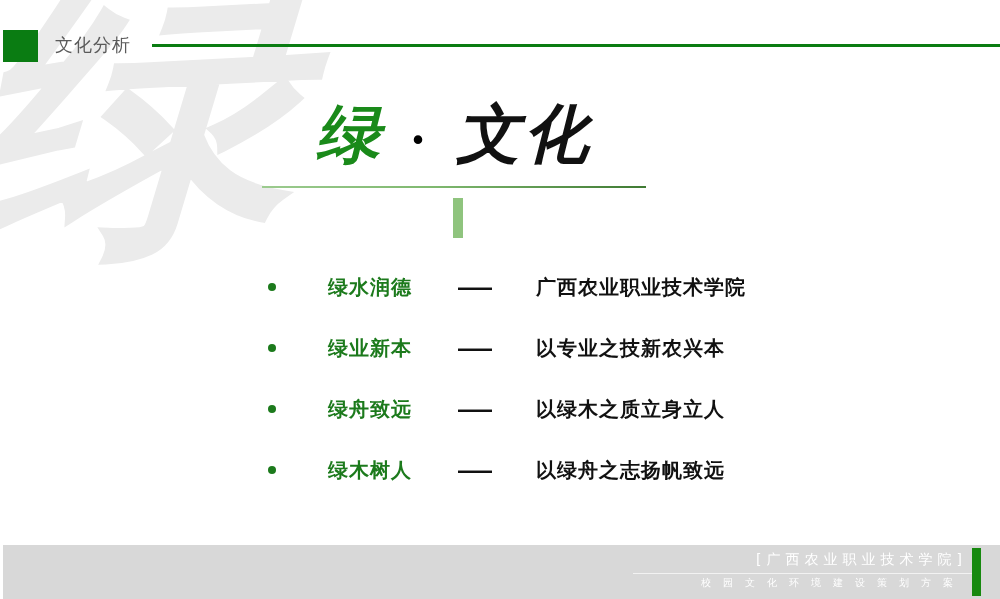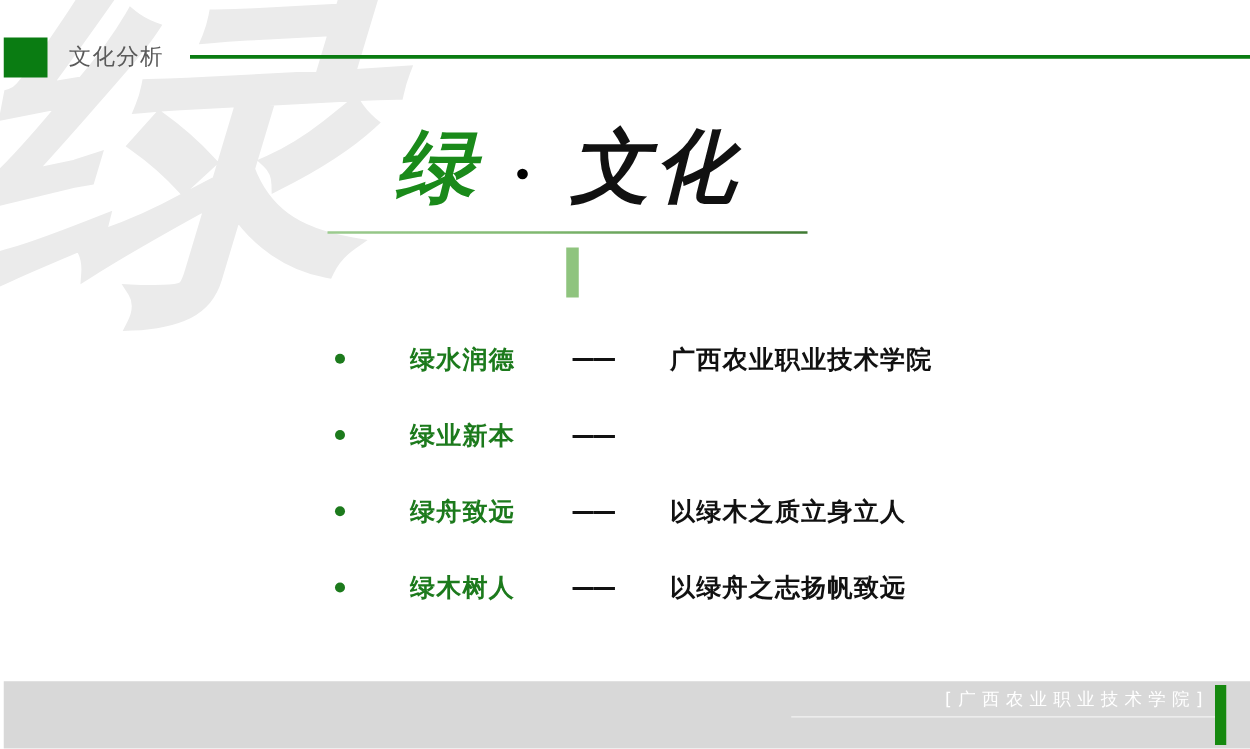--- a/index.html
+++ b/index.html
@@ -238,20 +238,21 @@
       <span class="bullet-dot"></span>
       <span class="bullet-key">绿水润德</span>
       <span class="bullet-dash">——</span>
       <span class="bullet-val">广西农业职业技术学院</span>
     </div>
 
     <div class="bullet-row">
       <span class="bullet-dot"></span>
       <span class="bullet-key">绿业新本</span>
       <span class="bullet-dash">——</span>
+      <span class="bullet-val">以专业之技新农兴本</span>
     </div>
 
     <div class="bullet-row">
       <span class="bullet-dot"></span>
       <span class="bullet-key">绿舟致远</span>
       <span class="bullet-dash">——</span>
       <span class="bullet-val">以绿木之质立身立人</span>
     </div>
 
     <div class="bullet-row">
@@ -259,16 +260,17 @@
       <span class="bullet-key">绿木树人</span>
       <span class="bullet-dash">——</span>
       <span class="bullet-val">以绿舟之志扬帆致远</span>
     </div>
 
   </div>
 
   <div class="footer">
     <div class="footer-org">[广西农业职业技术学院]</div>
     <div class="footer-line"></div>
+    <div class="footer-sub">校园文化环境建设策划方案</div>
     <div class="footer-accent"></div>
   </div>
 
 </div>
 
 </body></html>

